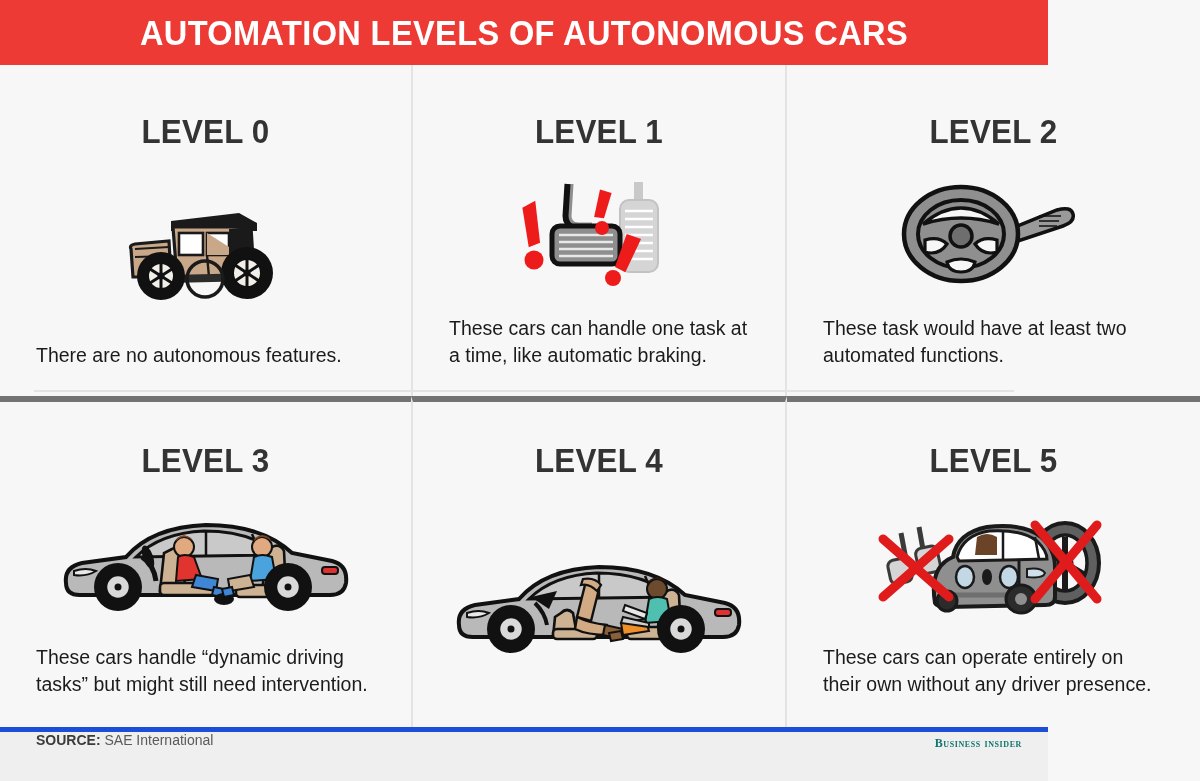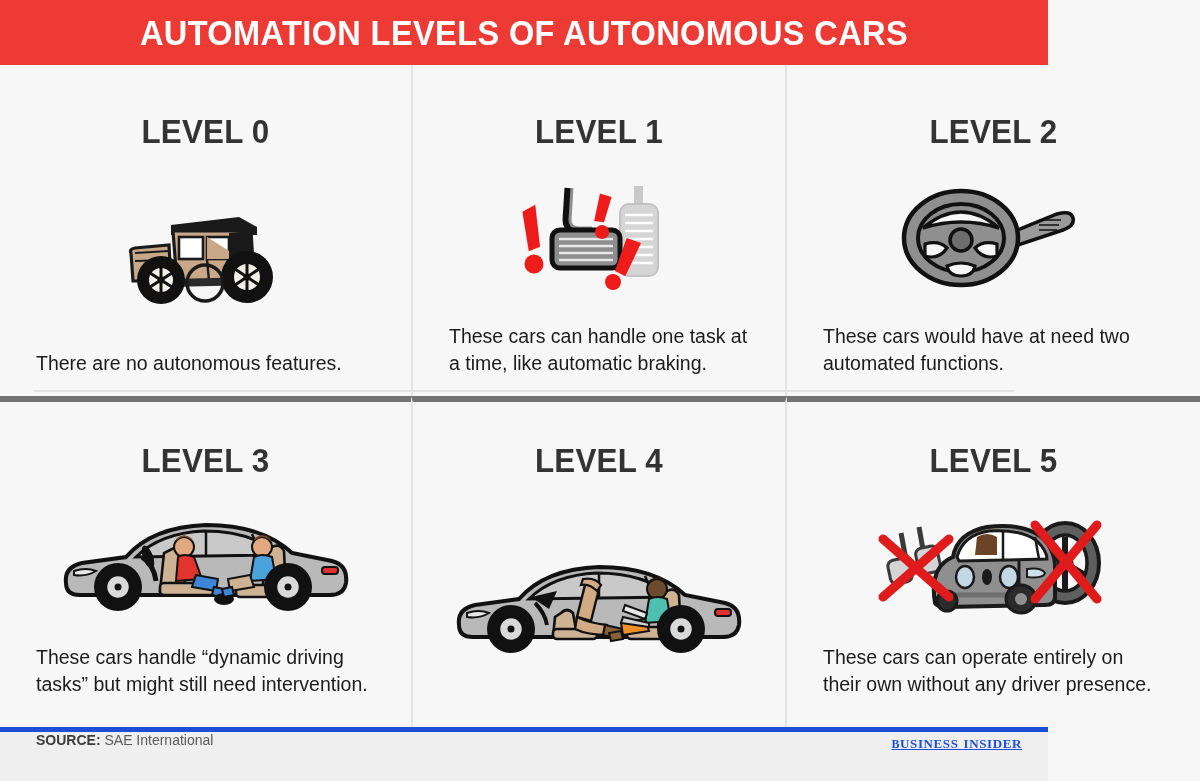--- a/index.html
+++ b/index.html
@@ -88,21 +88,21 @@
     display: flex;
     align-items: center;
     justify-content: center;
     margin-top: 2px;
   }
   .cell-desc {
     font-size: 19.5px;
     line-height: 1.35;
     color: #1b1b1b;
     padding: 0 34px 0 36px;
-    margin-bottom: 20px;
+    margin-bottom: 28px;
     max-width: 355px;
   }
   .row-bot .cell-title { margin-top: 40px; }
   .row-bot .cell-desc { margin-bottom: 30px; }
 
   
   .footer {
     flex: 0 0 54px;
     height: 54px;
     background: #efefef;
@@ -115,27 +115,26 @@
   .source {
     font-size: 14px;
     color: #5a5a5a;
   }
   .source b {
     color: #3b3b3b;
     font-weight: bold;
   }
   .bi-logo {
     font-family: "Liberation Serif", serif;
-    color: #1d4ed8;
-    font-size: 18px;
+    color: #0f766e;
+    font-size: 12px;
     font-weight: bold;
     letter-spacing: 0.6px;
     font-variant: small-caps;
     text-transform: lowercase;
-    text-decoration: underline;
   }
   .bi-logo::first-letter { font-size: 17px; }
   svg { display: block; }
 </style>
 </head>
 <body>
 
 <div class="infographic">
 
   <div class="header">
@@ -247,21 +246,21 @@
           <path d="M24 42 Q62 10 100 42 Q62 30 24 42 Z" fill="#f7f7f7" stroke="#111111" stroke-width="3.5"></path>
 
           <path d="M26 58 Q40 54 48 62 Q40 74 26 70 Z" fill="#f7f7f7" stroke="#111111" stroke-width="3.2"></path>
           <path d="M98 58 Q84 54 76 62 Q84 74 98 70 Z" fill="#f7f7f7" stroke="#111111" stroke-width="3.2"></path>
           <path d="M48 80 Q62 74 76 80 Q74 90 62 90 Q50 90 48 80 Z" fill="#f7f7f7" stroke="#111111" stroke-width="3.2"></path>
 
           <circle cx="62" cy="54" r="11" fill="#6e6e6e" stroke="#111111" stroke-width="3.5"></circle>
         </svg>
         </span>
       </div>
-      <div class="cell-desc">These cars would have at need two automated functions.</div>
+      <div class="cell-desc">These task would have at least two automated functions.</div>
     </div>
 
     <div class="cell col-left row-bot">
       <div class="cell-title">LEVEL 3</div>
       <div class="cell-art">
         <span>
         <svg width="300" height="108" viewBox="0 0 300 108">
 
           <path d="M10 74 Q8 58 26 54 L70 48 Q96 18 150 16 Q206 16 236 44 L276 52 Q292 56 290 74 Q288 86 274 86 L24 86 Q10 86 10 74 Z" fill="#b9b9b9" stroke="#111111" stroke-width="4"></path>
 

